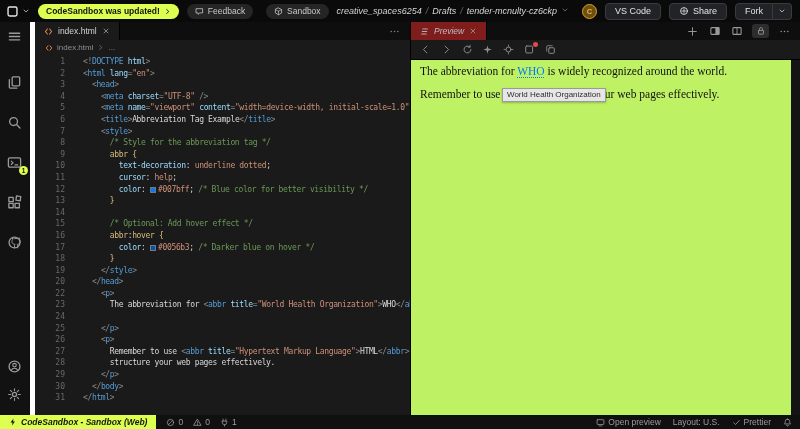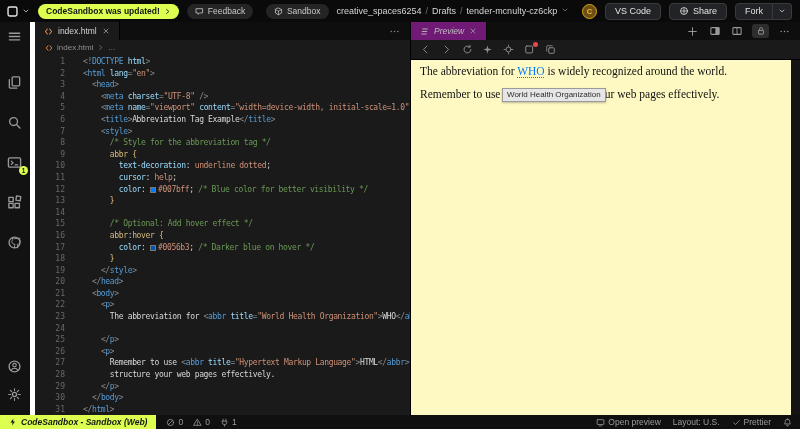--- a/index.html
+++ b/index.html
@@ -10,21 +10,21 @@
   
   svg.ic { display:block; stroke:currentColor; fill:none; stroke-width:1.4; stroke-linecap:round; stroke-linejoin:round; }
 
   
   .topbar { height:22px; flex:0 0 22px; display:flex; align-items:center; justify-content:space-between; background:#0a0a0a; padding:0 8px 0 6px; }
   .tb-left, .tb-center, .tb-right { display:flex; align-items:center; gap:8px; }
   .logo-wrap { display:flex; align-items:center; gap:3px; color:#e6e6e6; cursor:pointer; }
   .pill { display:inline-flex; align-items:center; gap:4px; border:none; border-radius:9px; height:15px; padding:0 8px; font-size:8.5px; font-family:"Liberation Sans",sans-serif; cursor:pointer; }
   .pill.lime { background:#DCFF50; color:#131313; font-weight:bold; }
   .pill.dark { background:#252525; color:#c9c9c9; }
-  .crumbs { display:flex; gap:4px; font-size:9px; color:#d6d6d6; cursor:pointer; }
+  .crumbs { display:flex; gap:4px; font-size:9px; color:#d6d6d6; cursor:pointer;font-style:italic; }
   .crumbs .sep { color:#6f6f6f; }
   .avatar { width:15px; height:15px; border-radius:50%; background:#6d4e14; border:1.5px solid #d9a516; color:#e8bc3a; font-size:7.5px; font-weight:bold; display:flex; align-items:center; justify-content:center; cursor:pointer; }
   .tb-btn { display:inline-flex; align-items:center; gap:4px; background:#222326; border:1px solid #3a3b3e; color:#e3e3e3; height:17px; padding:0 9px; border-radius:4px; font-size:9px; font-family:"Liberation Sans",sans-serif; cursor:pointer; }
   .fork-group { display:flex; }
   .fork-group .tb-btn.left { border-radius:4px 0 0 4px; }
   .fork-group .tb-btn.right { border-radius:0 4px 4px 0; border-left:none; padding:0 5px; }
 
   
   .main { flex:1 1 auto; display:flex; min-height:0; }
 
@@ -47,32 +47,32 @@
   .code-line .ln { width:30px; flex:0 0 30px; text-align:right; color:#686868; letter-spacing:0; }
   .code-line .ct { padding-left:18px; letter-spacing:-0.35px; overflow:hidden; }
   .tk-pun{color:#8a8a8a} .tk-tag{color:#569cd6} .tk-attr{color:#9cdcfe} .tk-str{color:#ce9178}
   .tk-txt{color:#d8d8d8} .tk-com{color:#6a9955} .tk-sel{color:#d7ba7d} .tk-prop{color:#9cdcfe}
   .tk-val{color:#ce9178} .tk-pln{color:#d4d4d4} .tk-brace{color:#e5c07b}
   .swatch { display:inline-block; width:6px; height:6px; border:1px solid #777; margin-right:2px; vertical-align:-1px; }
 
   
   .preview { flex:1 1 auto; display:flex; flex-direction:column; background:#141414; border-left:1px solid #000; min-width:0; }
   .pv-tabbar { height:18px; flex:0 0 18px; background:#0e0e0e; display:flex; align-items:stretch; justify-content:space-between; }
-  .pv-tab { display:flex; align-items:center; gap:5px; background:#701a75; padding:4px 9px; font-size:8.5px; color:#bdbdbd; font-style:italic; border-right:1px solid #000; cursor:pointer; }
+  .pv-tab { display:flex; align-items:center; gap:5px; background:#7f1d1d; padding:4px 9px; font-size:8.5px; color:#bdbdbd; font-style:italic; border-right:1px solid #000; cursor:pointer; }
   .pv-tab-actions { display:flex; align-items:center; gap:9px; padding-right:9px; color:#9a9a9a; }
   .pv-tab-actions .tba { width:13px; height:13px; cursor:pointer; display:flex; align-items:center; justify-content:center; }
   .tba.boxed { background:#2d2d2d; border-radius:3px; width:17px; height:14px; }
   .pv-urlbar { height:20px; flex:0 0 20px; background:#1a1a1a; display:flex; align-items:center; gap:8px; padding:0 9px; border-bottom:1px solid #000; }
   .pv-nav { display:flex; align-items:center; gap:9px; color:#8f8f8f; }
   .pv-url { flex:1 1 auto; font-size:8.5px; color:#cfcfcf; letter-spacing:0.1px; cursor:text; }
   .pv-actions { display:flex; align-items:center; gap:9px; color:#8f8f8f; }
   .nv { width:12px; height:12px; cursor:pointer; position:relative; }
   .red-dot { position:absolute; top:-2px; right:-2px; width:5px; height:5px; border-radius:50%; background:#e5484d; }
   .pv-body { flex:1 1 auto; display:flex; min-height:0; }
-  .pv-page { flex:1 1 auto; background:#fef9c3; position:relative; padding:4px 9px; font-family:"Liberation Serif",serif; font-size:11.5px; color:#111; overflow:hidden; }
+  .pv-page { flex:1 1 auto; background:#bef264; position:relative; padding:4px 9px; font-family:"Liberation Serif",serif; font-size:11.5px; color:#111; overflow:hidden; }
   .pv-gutter { flex:0 0 9px; background:#141414; }
   .pv-page p { margin:0; line-height:14px; }
   .pv-page p.second { margin-top:9px; }
   .abbr-link { color:#007bff; text-decoration:underline dotted; text-underline-offset:2px; cursor:help; }
   .tooltip { position:absolute; left:91px; top:28px; background:#e6e6e6; border:1px solid #9a9a9a; color:#2b2b2b; font-family:"Liberation Sans",sans-serif; font-size:8px; padding:1px 4px 2px; white-space:nowrap; box-shadow:0 1px 2px rgba(0,0,0,.25); }
 
   
   .statusbar { height:14px; flex:0 0 14px; background:#101010; display:flex; align-items:center; justify-content:space-between; font-size:8.5px; color:#9d9d9d; }
   .sb-left { display:flex; align-items:center; height:100%; }
   .sb-brand { height:100%; display:flex; align-items:center; gap:4px; background:#DCFF50; color:#151515; font-weight:bold; padding:0 9px; cursor:pointer;font-style:italic; }
@@ -258,21 +258,20 @@
             <div class="code-line"><span class="ln">11</span><span class="ct"><span class="tk-txt">        </span><span class="tk-prop">cursor</span><span class="tk-pln">:</span><span class="tk-val"> help</span><span class="tk-pln">;</span></span></div>
             <div class="code-line"><span class="ln">12</span><span class="ct"><span class="tk-txt">        </span><span class="tk-prop">color</span><span class="tk-pln">: </span><span class="swatch" style="background: rgb(0, 123, 255);"></span><span class="tk-val">#007bff</span><span class="tk-pln">;</span><span class="tk-com"> /* Blue color for better visibility */</span></span></div>
             <div class="code-line"><span class="ln">13</span><span class="ct"><span class="tk-brace">      }</span></span></div>
             <div class="code-line"><span class="ln">14</span><span class="ct"></span></div>
             <div class="code-line"><span class="ln">15</span><span class="ct"><span class="tk-com">      /* Optional: Add hover effect */</span></span></div>
             <div class="code-line"><span class="ln">16</span><span class="ct"><span class="tk-txt">      </span><span class="tk-sel">abbr</span><span class="tk-pln">:</span><span class="tk-sel">hover</span><span class="tk-brace"> {</span></span></div>
             <div class="code-line"><span class="ln">17</span><span class="ct"><span class="tk-txt">        </span><span class="tk-prop">color</span><span class="tk-pln">: </span><span class="swatch" style="background: rgb(0, 86, 179);"></span><span class="tk-val">#0056b3</span><span class="tk-pln">;</span><span class="tk-com"> /* Darker blue on hover */</span></span></div>
             <div class="code-line"><span class="ln">18</span><span class="ct"><span class="tk-brace">      }</span></span></div>
             <div class="code-line"><span class="ln">19</span><span class="ct"><span class="tk-txt">    </span><span class="tk-pun">&lt;/</span><span class="tk-tag">style</span><span class="tk-pun">&gt;</span></span></div>
             <div class="code-line"><span class="ln">20</span><span class="ct"><span class="tk-txt">  </span><span class="tk-pun">&lt;/</span><span class="tk-tag">head</span><span class="tk-pun">&gt;</span></span></div>
-            <div class="code-line"><span class="ln">21</span><span class="ct"><span class="tk-txt">  </span><span class="tk-pun">&lt;</span><span class="tk-tag">body</span><span class="tk-pun">&gt;</span></span></div>
             <div class="code-line"><span class="ln">22</span><span class="ct"><span class="tk-txt">    </span><span class="tk-pun">&lt;</span><span class="tk-tag">p</span><span class="tk-pun">&gt;</span></span></div>
             <div class="code-line"><span class="ln">23</span><span class="ct"><span class="tk-txt">      The abbreviation for </span><span class="tk-pun">&lt;</span><span class="tk-tag">abbr</span><span class="tk-attr"> title</span><span class="tk-pun">=</span><span class="tk-str">"World Health Organization"</span><span class="tk-pun">&gt;</span><span class="tk-txt">WHO</span><span class="tk-pun">&lt;/</span><span class="tk-tag">abbr</span></span></div>
             <div class="code-line"><span class="ln">24</span></div>
             <div class="code-line"><span class="ln">25</span><span class="ct"><span class="tk-txt">    </span><span class="tk-pun">&lt;/</span><span class="tk-tag">p</span><span class="tk-pun">&gt;</span></span></div>
             <div class="code-line"><span class="ln">26</span><span class="ct"><span class="tk-txt">    </span><span class="tk-pun">&lt;</span><span class="tk-tag">p</span><span class="tk-pun">&gt;</span></span></div>
             <div class="code-line"><span class="ln">27</span><span class="ct"><span class="tk-txt">      Remember to use </span><span class="tk-pun">&lt;</span><span class="tk-tag">abbr</span><span class="tk-attr"> title</span><span class="tk-pun">=</span><span class="tk-str">"Hypertext Markup Language"</span><span class="tk-pun">&gt;</span><span class="tk-txt">HTML</span><span class="tk-pun">&lt;/</span><span class="tk-tag">abbr</span><span class="tk-pun">&gt;</span><span class="tk-txt"> to</span></span></div>
             <div class="code-line"><span class="ln">28</span><span class="ct"><span class="tk-txt">      structure your web pages effectively.</span></span></div>
             <div class="code-line"><span class="ln">29</span><span class="ct"><span class="tk-txt">    </span><span class="tk-pun">&lt;/</span><span class="tk-tag">p</span><span class="tk-pun">&gt;</span></span></div>
             <div class="code-line"><span class="ln">30</span><span class="ct"><span class="tk-txt">  </span><span class="tk-pun">&lt;/</span><span class="tk-tag">body</span><span class="tk-pun">&gt;</span></span></div>
             <div class="code-line"><span class="ln">31</span><span class="ct"><span class="tk-pun">&lt;/</span><span class="tk-tag">html</span><span class="tk-pun">&gt;</span></span></div>

